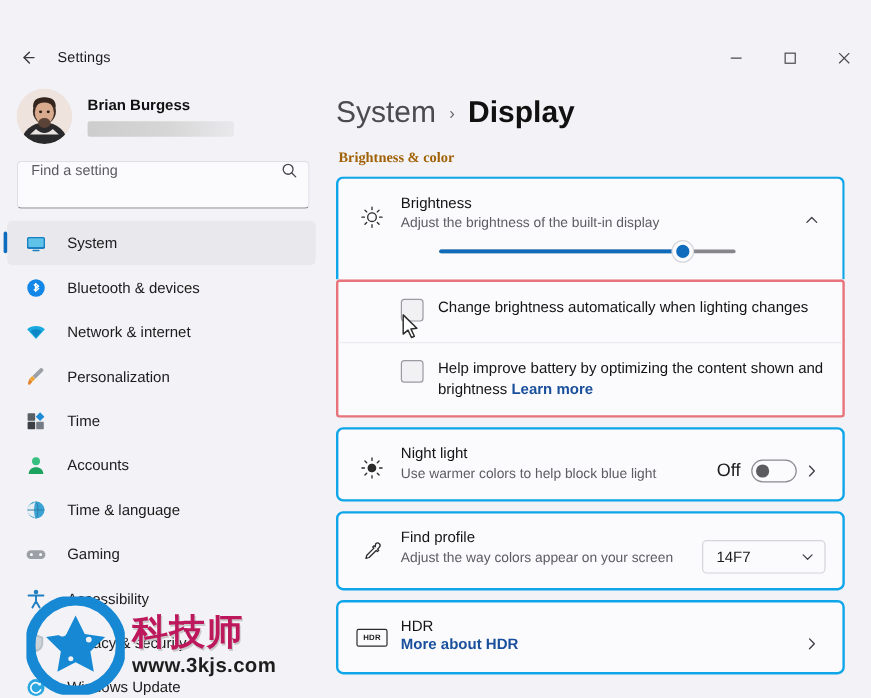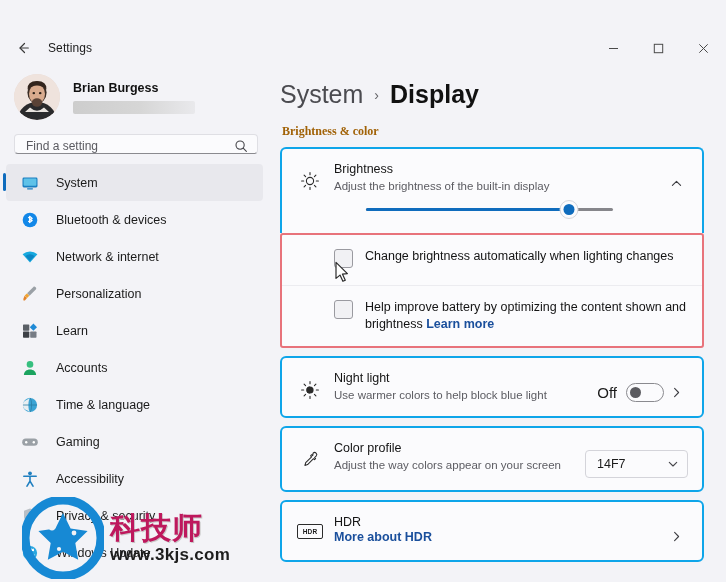--- a/index.html
+++ b/index.html
@@ -56,25 +56,25 @@
   .avatar svg { display: block; width: 46px; height: 46px; }
   .acct-text { margin-left: 13px; }
   .acct-name { font-size: 12.5px; font-weight: bold; color: #111; line-height: 16px; }
   .acct-email-redacted {
     margin-top: 5px; width: 122px; height: 13px; border-radius: 2px;
     background: linear-gradient(90deg,#cdcdcd 0%, #d6d6d6 55%, #e9e9ec 100%);
   }
 
   .searchwrap { padding: 4px 14px 0 14px; }
   .searchbox {
-    height: 20px; border-radius: 4px;
+    height: 40px; border-radius: 4px;
     background: #fbfbfd;
     border: 1px solid #dfdfe4;
     border-bottom: 1.6px solid #8a8a8f;
-    display: flex; align-items: flex-end;
+    display: flex; align-items: flex-start;
     padding: 0 9px 0 11px;
   }
   .searchbox input {
     flex: 1; border: 0; outline: 0; background: transparent;
     font-family: "Liberation Sans", sans-serif; font-size: 12px; color: #1b1b1b;
   }
   .searchbox input::placeholder { color: #5a5a60; }
   .search-ico { color: #46464b; display: flex; align-items: center; }
 
   .navlist { margin-top: 10px; }
@@ -363,21 +363,21 @@
 
         <div class="navitem">
           <span class="nav-ico">
             <svg width="18" height="18" viewBox="0 0 18 18" aria-hidden="true">
               <rect x="2" y="2.4" width="6.3" height="6.3" rx=".7" fill="#5a5f66"></rect>
               <rect x="2" y="9.5" width="6.3" height="6.3" rx=".7" fill="#3c4046"></rect>
               <rect x="9.2" y="9.5" width="6.3" height="6.3" rx=".7" fill="#767c85"></rect>
               <path d="M12.4 1.6l3.6 3.6-3.6 3.6-3.6-3.6z" fill="#1f8ad6"></path>
             </svg>
           </span>
-          <span class="nav-label">Learn</span>
+          <span class="nav-label">Time</span>
         </div>
 
         <div class="navitem">
           <span class="nav-ico">
             <svg width="18" height="18" viewBox="0 0 18 18" aria-hidden="true">
               <circle cx="9" cy="5.4" r="3.3" fill="#36bf7f"></circle>
               <path d="M2.9 16c0-3.5 2.7-5.6 6.1-5.6s6.1 2.1 6.1 5.6z" fill="#1ba35f"></path>
             </svg>
           </span>
           <span class="nav-label">Accounts</span>
@@ -550,21 +550,21 @@
       </div>
 
       <div class="card">
         <div class="row">
           <div class="row-ico">
             <svg width="20" height="20" viewBox="0 0 20 20" fill="none" aria-hidden="true">
               <path d="M13.1 3.1a2.1 2.1 0 0 1 3 3l-1.5 1.5 1 1-1.1 1.1-1-1-5.9 5.9-2.7.8.8-2.7 5.9-5.9-1-1 1.1-1.1 1 1z" stroke="#2b2b2b" stroke-width="1.05" stroke-linejoin="round" fill="none"></path>
             </svg>
           </div>
           <div class="row-main">
-            <div class="row-title">Color profile</div>
+            <div class="row-title">Find profile</div>
             <div class="row-sub">Adjust the way colors appear on your screen</div>
           </div>
           <div class="row-right">
             <div class="dropdown">
               <span class="dd-val">14F7</span>
               <span class="dd-chev">
                 <svg width="12" height="12" viewBox="0 0 12 12" fill="none" aria-hidden="true">
                   <path d="M2.3 4.4L6 8l3.7-3.6" stroke="#45454a" stroke-width="1.1" stroke-linecap="round" stroke-linejoin="round"></path>
                 </svg>
               </span>

